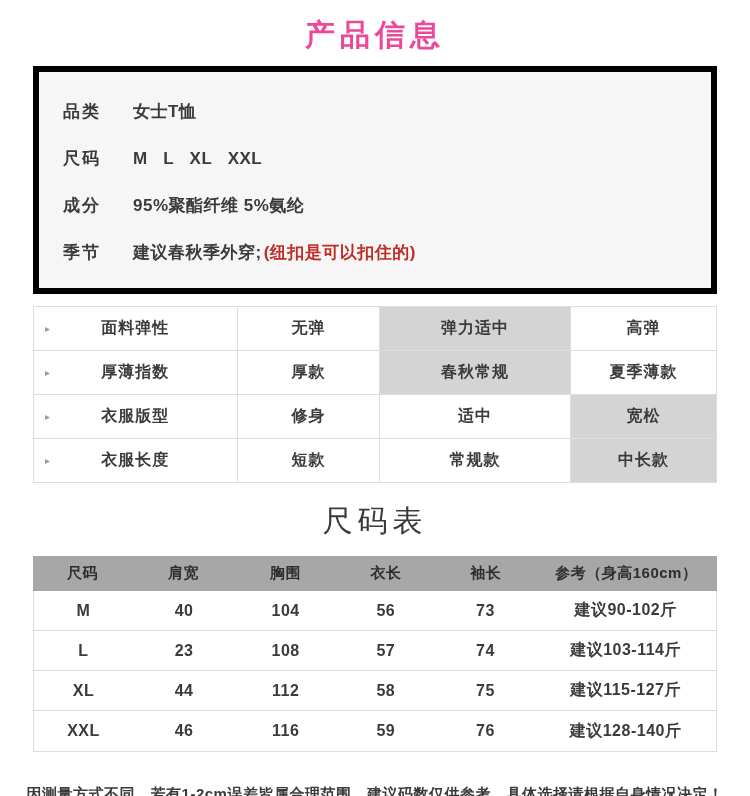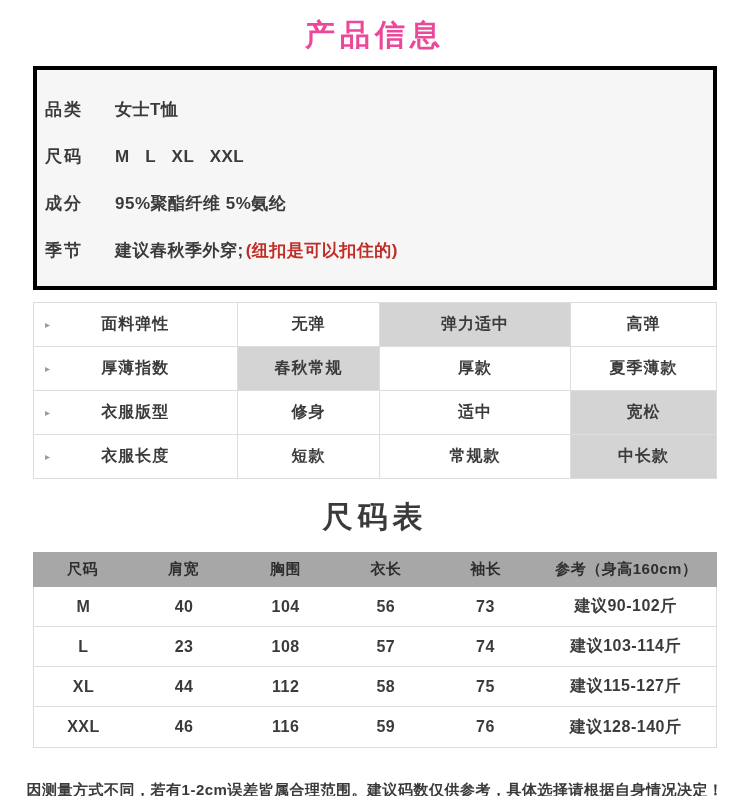--- a/index.html
+++ b/index.html
@@ -18,22 +18,22 @@
     letter-spacing: 5px;
     color: #ec4899;
     padding: 17px 0 13px;
     line-height: 1.2;
   }
 
   
   .info-box {
     margin: 0 33px;
     background: #f6f6f6;
-    border: 4px solid #000000;
-    padding: 16px 8px 12px;
+    border: 6px solid #000000;
+    padding: 16px 24px 12px;
   }
   .pi-row { height: 47px; display: flex; align-items: center; font-size: 17px; font-weight: 700; }
   .pi-label { width: 48px; margin-right: 22px; letter-spacing: 2px; flex: none; }
   .pi-value { white-space: pre; letter-spacing: 0.5px; text-align: right; }
   .red { color: #bf2d26; margin-left: 2px; }
 
   
   .ft { margin: 12px 33px 0; border-top: 1px solid #ddd; border-left: 1px solid #ddd; }
   .ft-row { display: grid; grid-template-columns: 29.8% 20.9% 27.9% 21.4%; }
   .ft-cell {
@@ -48,21 +48,21 @@
   }
   .ft-cell.hl { background: #d4d4d4; }
   .tri {
     position: absolute; left: 11px; top: 50%;
     transform: translateY(-50%);
     color: #9a9a9a; font-size: 10px; line-height: 1;
   }
 
   .sub-title {
     font-size: 30px;
-    font-weight: 700;
+    font-weight: 400;
     text-align: center;
     letter-spacing: 5px;
     color: #3a3a3a;
     padding: 20px 0 17px;
     line-height: 1.2;
   }
 
   
   .st { margin: 0 33px; }
   .st-grid { display: grid; grid-template-columns: 14.5% 15% 14.8% 14.6% 14.6% 26.5%; }
@@ -122,22 +122,22 @@
       </div>
       <div class="ft-cell">无弹</div>
       <div class="ft-cell hl">弹力适中</div>
       <div class="ft-cell">高弹</div>
     </div>
     <div class="ft-row">
       <div class="ft-cell">
         <span class="tri">▸</span>
         <span>厚薄指数</span>
       </div>
+      <div class="ft-cell">厚款</div>
       <div class="ft-cell hl">春秋常规</div>
-      <div class="ft-cell">厚款</div>
       <div class="ft-cell">夏季薄款</div>
     </div>
     <div class="ft-row">
       <div class="ft-cell">
         <span class="tri">▸</span>
         <span>衣服版型</span>
       </div>
       <div class="ft-cell">修身</div>
       <div class="ft-cell">适中</div>
       <div class="ft-cell hl">宽松</div>

